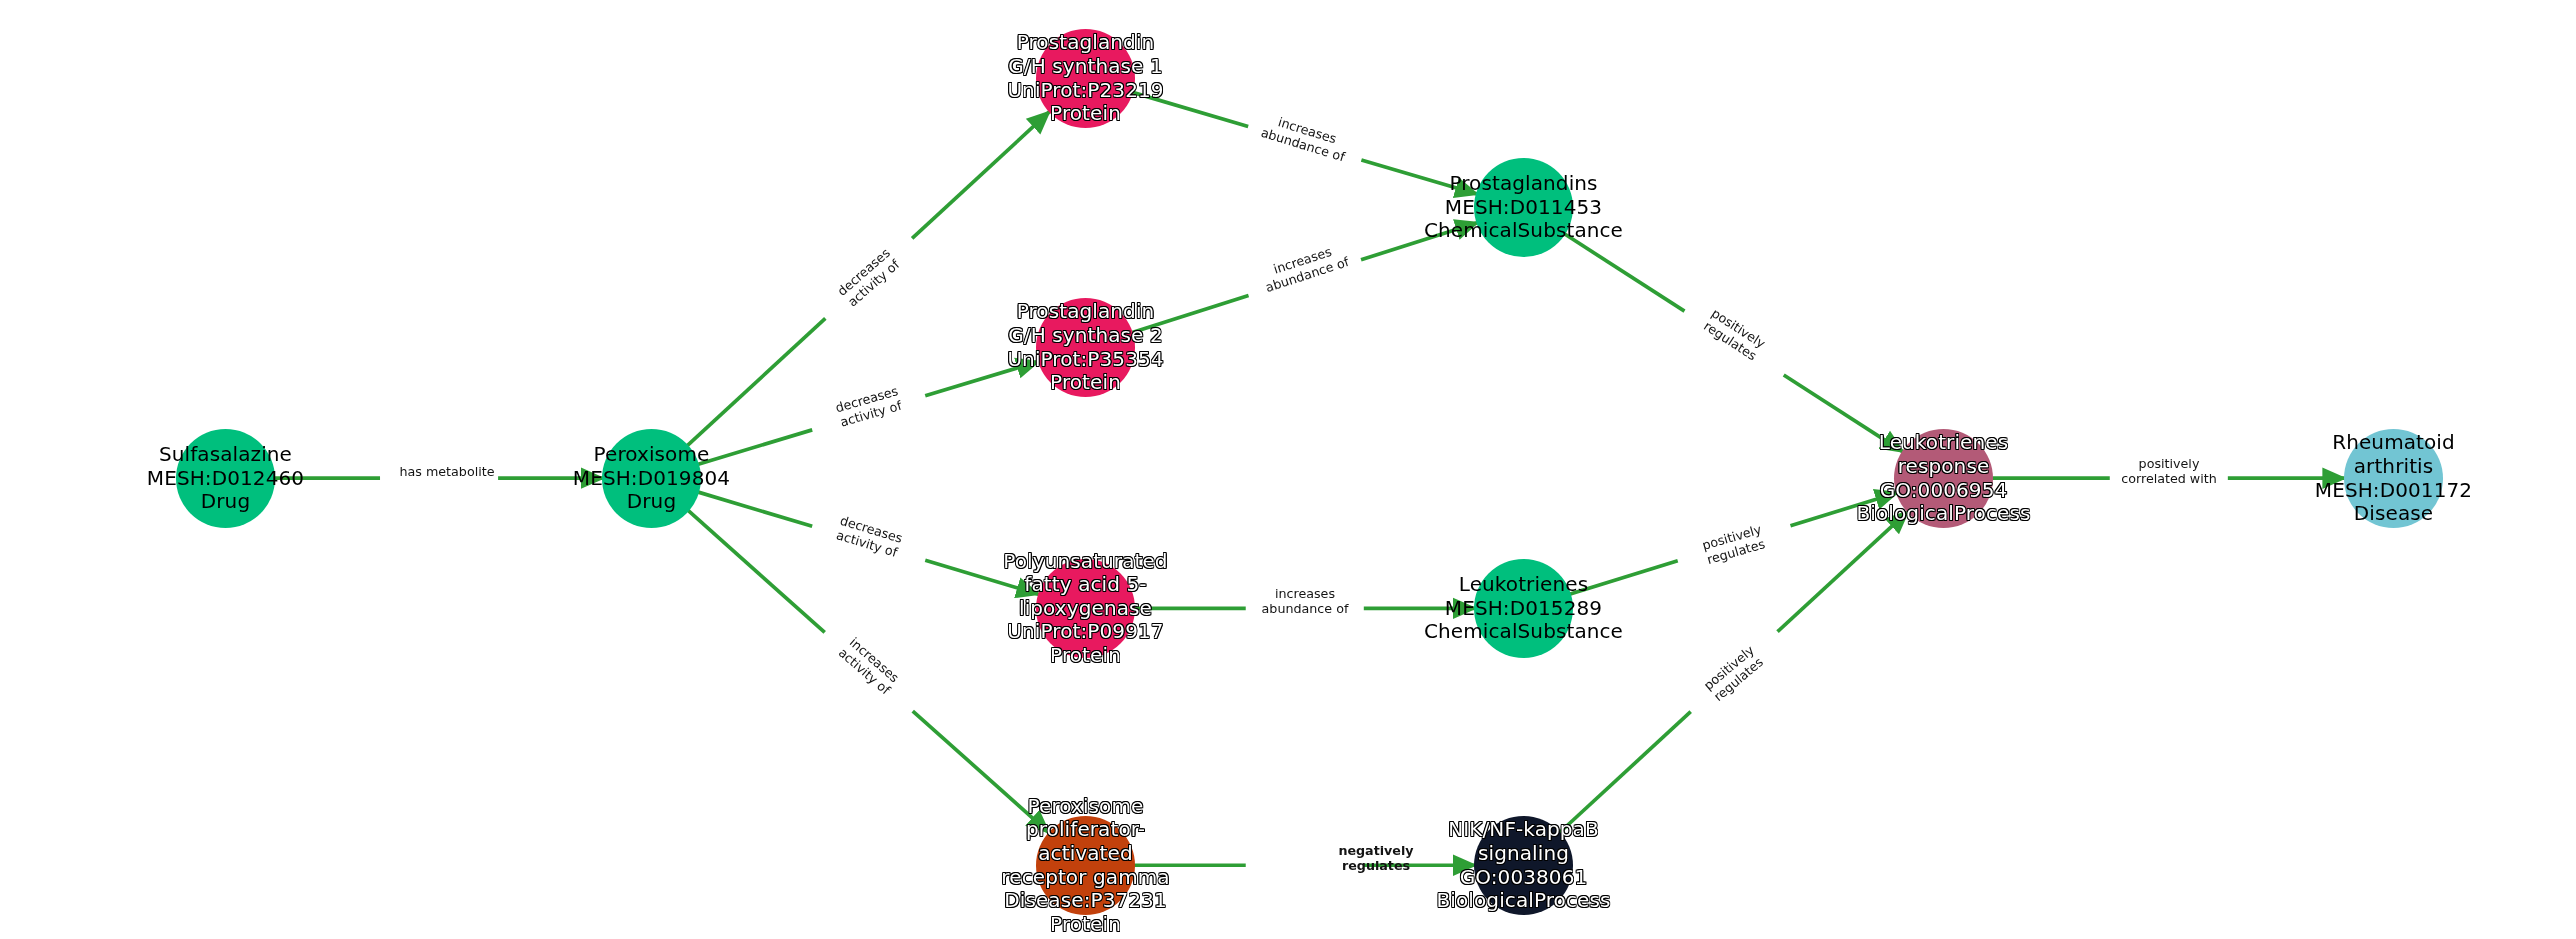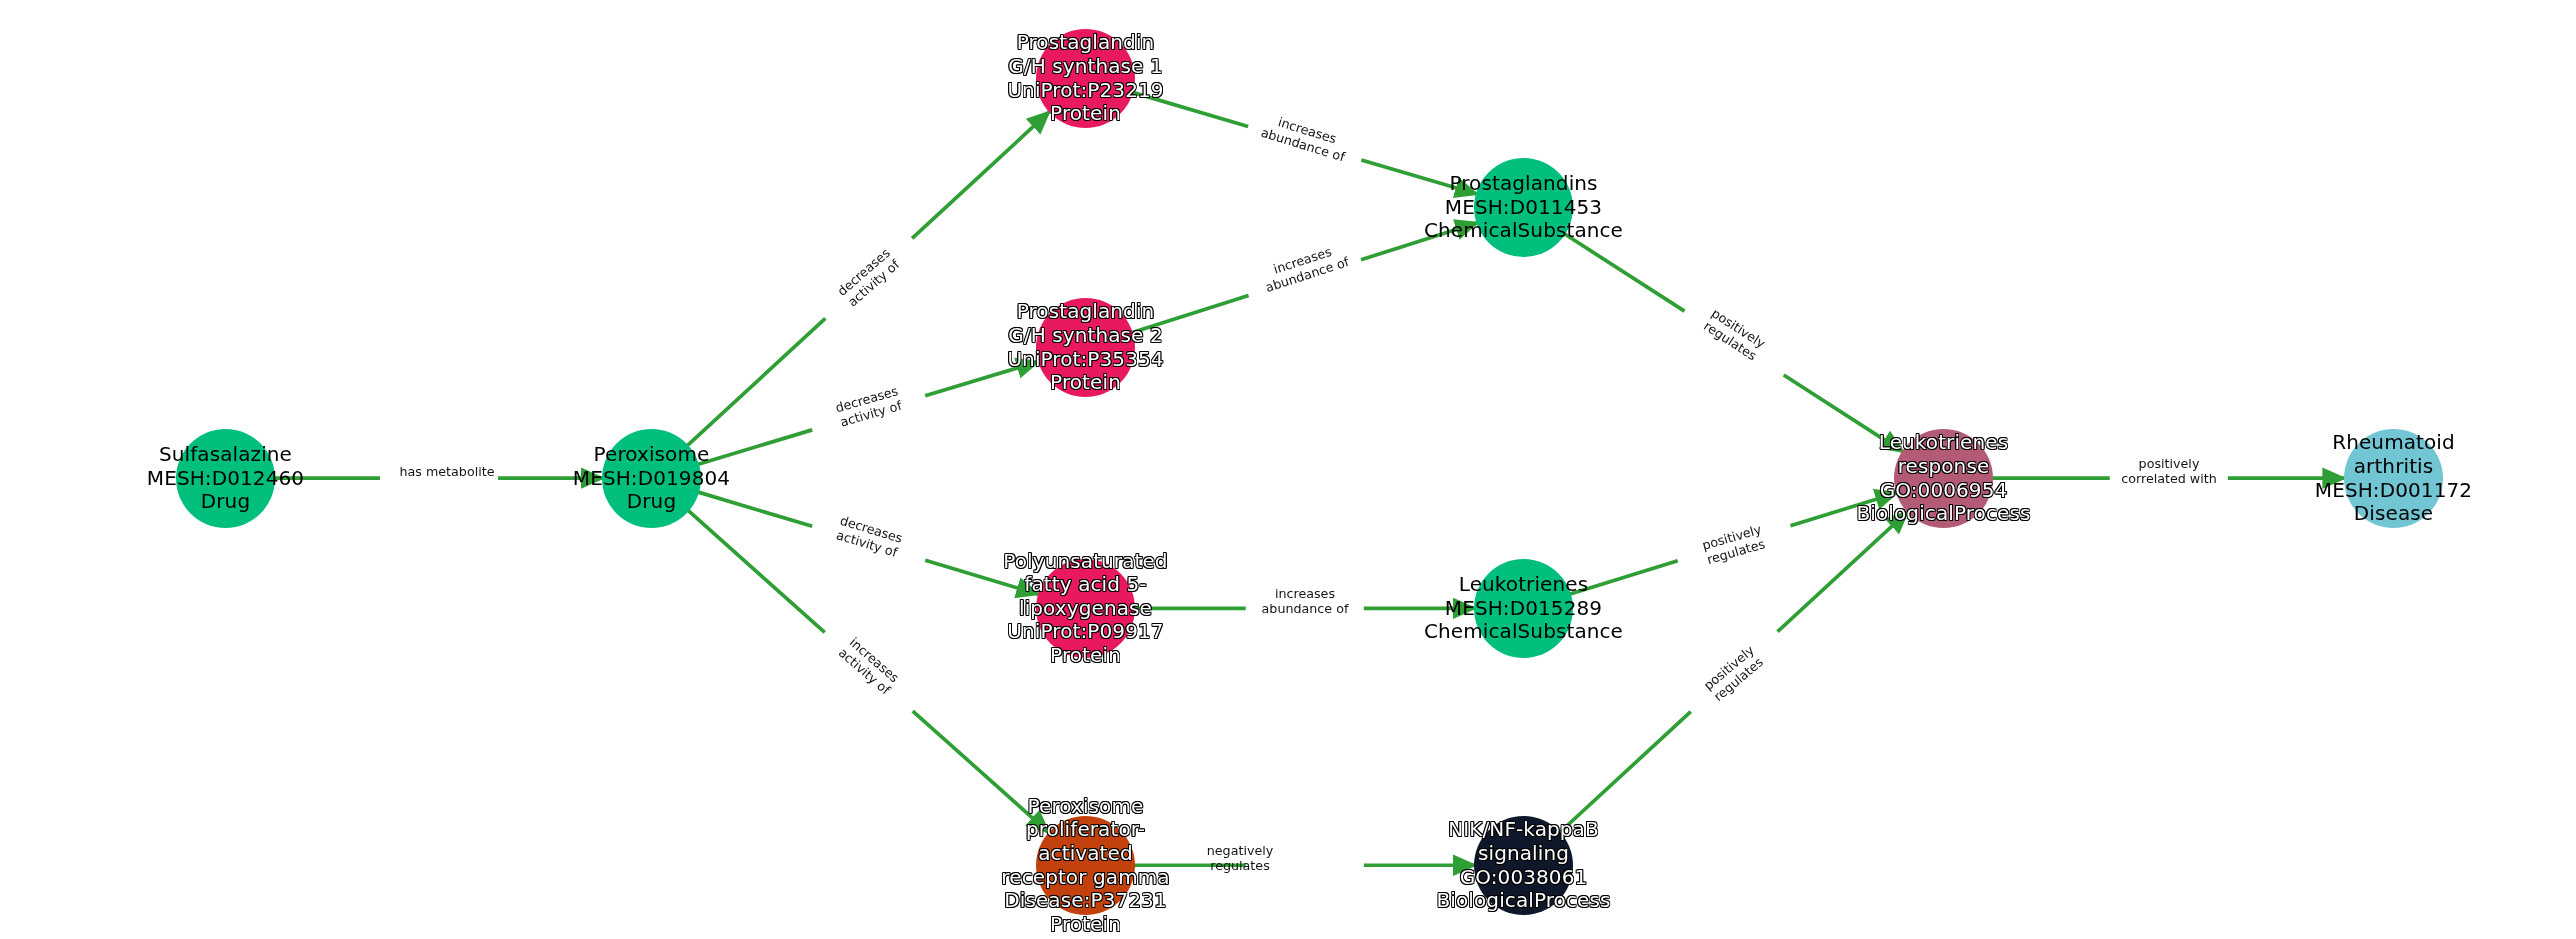--- a/index.html
+++ b/index.html
@@ -218,21 +218,21 @@
         <span class="ln">abundance of</span>
       </div>
       <div class="edge-label" style="left: 1305px; top: 268px; transform: translate(-50%, -50%) rotate(-18deg);">
         <span class="ln">increases</span>
         <span class="ln">abundance of</span>
       </div>
       <div class="edge-label" style="left: 1305px; top: 602px; transform: translate(-50%, -50%) rotate(0deg);">
         <span class="ln">increases</span>
         <span class="ln">abundance of</span>
       </div>
-      <div class="edge-label" style="left: 1240px; top: 859px; transform: translate(-50%, -50%) rotate(0deg);">
+      <div class="edge-label" style="left: 1376px; top: 859px; transform: translate(-50%, -50%) rotate(0deg); font-weight: bold;">
         <span class="ln">negatively</span>
         <span class="ln">regulates</span>
       </div>
       <div class="edge-label" style="left: 1734px; top: 335px; transform: translate(-50%, -50%) rotate(33deg);">
         <span class="ln">positively</span>
         <span class="ln">regulates</span>
       </div>
       <div class="edge-label" style="left: 1734px; top: 545px; transform: translate(-50%, -50%) rotate(-16deg);">
         <span class="ln">positively</span>
         <span class="ln">regulates</span>

